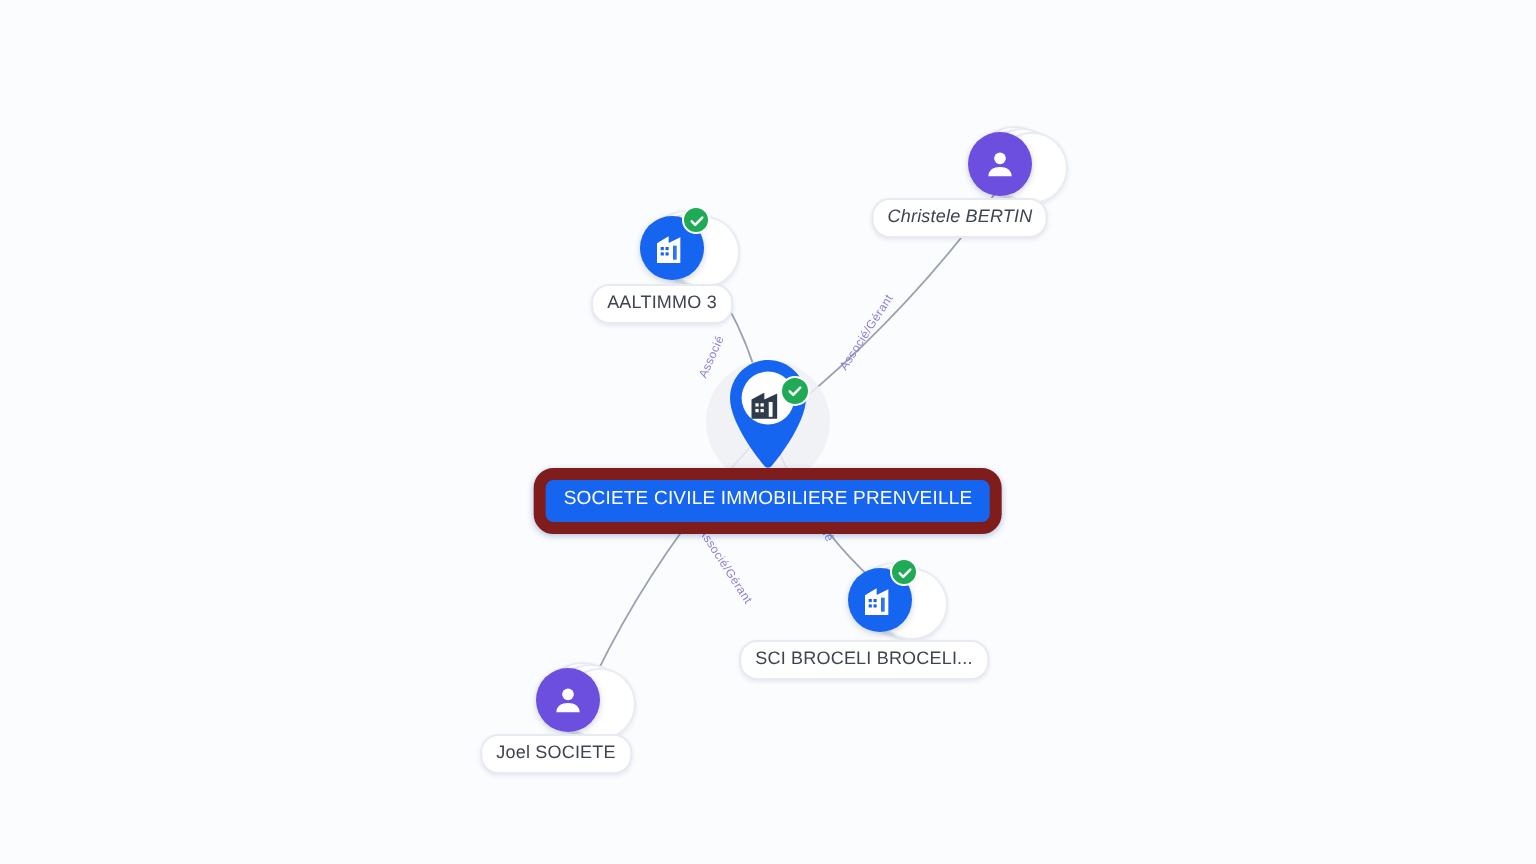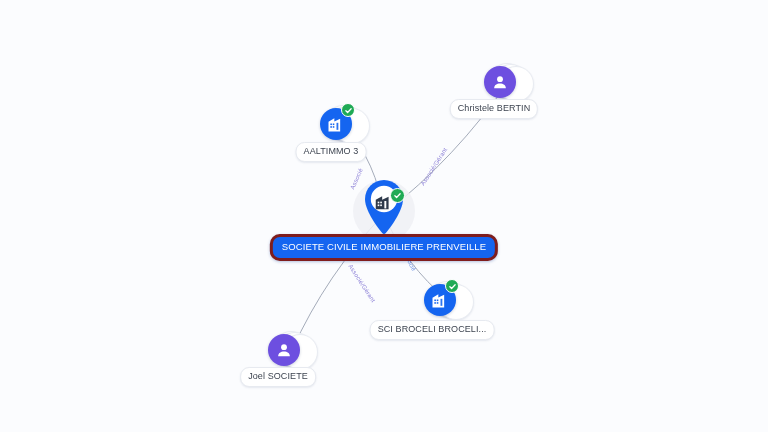--- a/index.html
+++ b/index.html
@@ -125,21 +125,21 @@
   }
   .label.secondary {
     background: #ffffff;
     color: #3d4450;
     border: 1px solid #e7eaf0;
     box-shadow: 0 1px 2px rgba(40,60,110,0.10);
   }
   .label.primary {
     background: #1565f0;
     color: #ffffff;
-    border: 3px solid #7f1d1d;
+    border: 6px solid #7f1d1d;
     font-size: 9.5px;
     padding: 5px 9px 6px 9px;
     border-radius: 10px;
     box-shadow: 0 1px 3px rgba(20,60,150,0.30);
   }
 
   
   .edge-label {
     position: absolute;
     font-size: 6px;
@@ -226,21 +226,21 @@
         <div class="stack s1"></div>
         <div class="disc person" style="background: rgb(109, 79, 224);">
           <span>
             <svg width="20" height="20" viewBox="0 0 24 24">
               <circle cx="12" cy="8.6" r="3.5" fill="#ffffff"></circle>
               <path fill="#ffffff" d="M5 19.4c0-3.7 3.1-5.6 7-5.6s7 1.9 7 5.6z"></path>
             </svg>
           </span>
         </div>
       </div>
-      <div class="label secondary" style="left: 494px; top: 99px;">Christele BERTIN</div>
+      <div class="label secondary" style="left: 480px; top: 99px; font-style: italic;">Christele BERTIN</div>
       <div class="node" style="left: 448px; top: 300px;">
         <div class="stack s3"></div>
         <div class="stack s2"></div>
         <div class="stack s1"></div>
         <div class="disc company" style="background: rgb(21, 101, 240);">
           <span>
             <svg width="20" height="20" viewBox="0 0 24 24">
               <path fill="#ffffff" d="M3 21V9.2L10 5v4l7-3.4V21H3z"></path>
               <rect x="5.2" y="11.4" width="1.9" height="1.9" fill="#1565f0"></rect>
               <rect x="8.1" y="11.4" width="1.9" height="1.9" fill="#1565f0"></rect>

